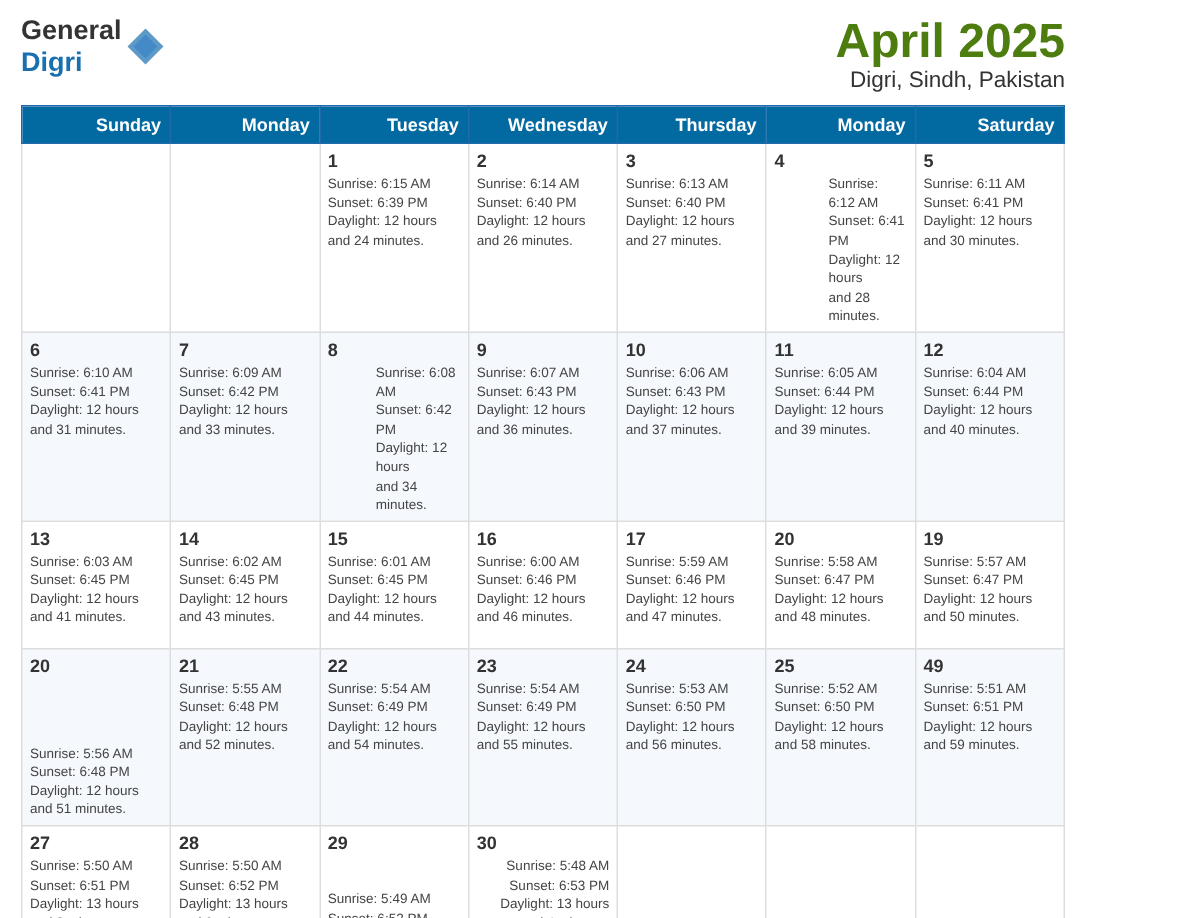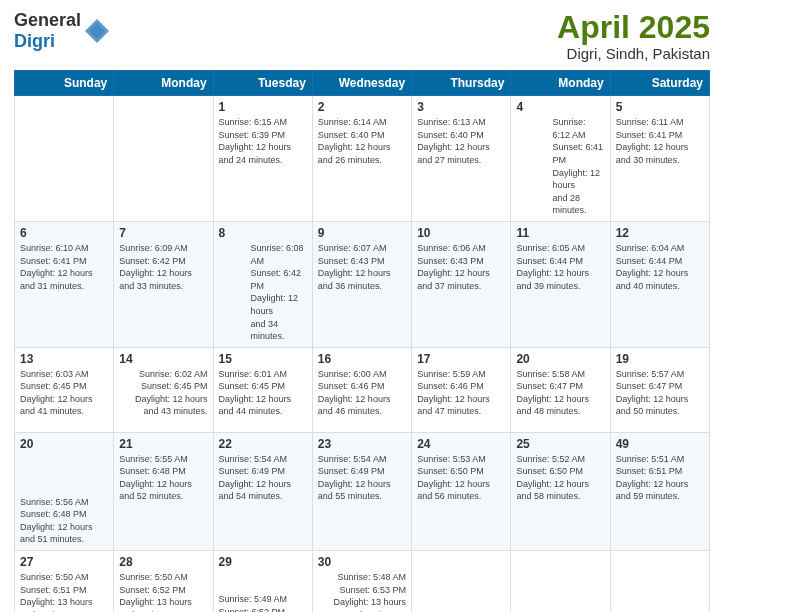--- a/index.html
+++ b/index.html
@@ -235,21 +235,21 @@
         <tr>
           <td>
             <span class="day-num">13</span>
             <div class="day-info" style="white-space: pre-line;">Sunrise: 6:03 AM
 Sunset: 6:45 PM
 Daylight: 12 hours
 and 41 minutes.</div>
           </td>
           <td>
             <span class="day-num">14</span>
-            <div class="day-info" style="white-space: pre-line; text-align: right;">Sunrise: 6:02 AM
+            <div class="day-info" style="white-space: pre-line;">Sunrise: 6:02 AM
 Sunset: 6:45 PM
 Daylight: 12 hours
 and 43 minutes.</div>
           </td>
           <td>
             <span class="day-num">15</span>
             <div class="day-info" style="white-space: pre-line;">Sunrise: 6:01 AM
 Sunset: 6:45 PM
 Daylight: 12 hours
 and 44 minutes.</div>

